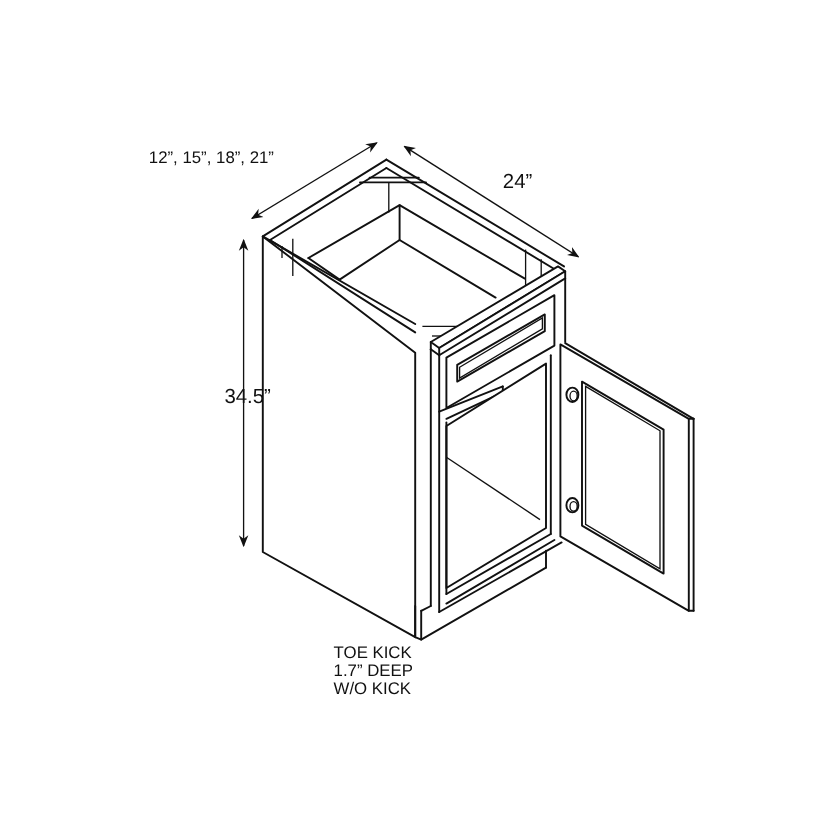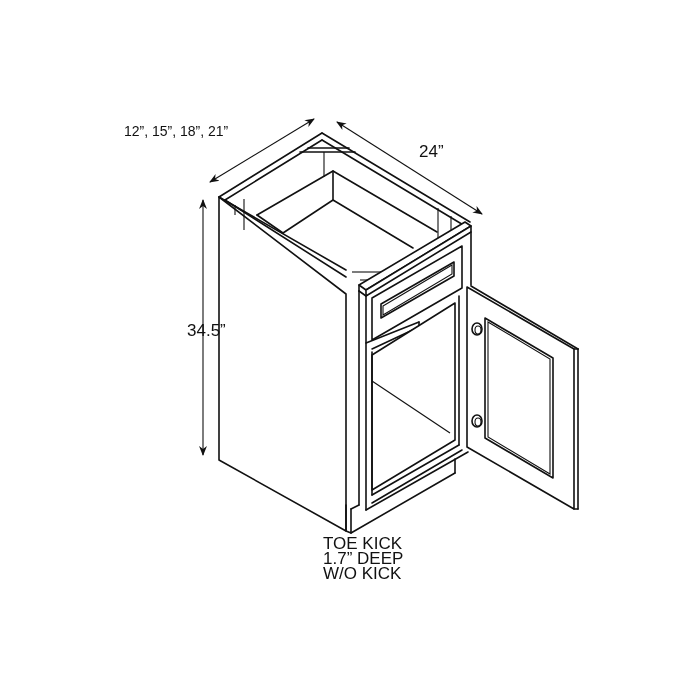--- a/index.html
+++ b/index.html
@@ -28,21 +28,21 @@
     .label {
       position: absolute;
       color: #111111;
       white-space: nowrap;
       line-height: 1;
     }
     .lbl-width { left: 124px; top: 124px; font-size: 14px; }
     .lbl-depth { left: 407px; top: 143px; font-size: 17px; margin-left: 12px; }
     .lbl-height { left: 147px; top: 322px; font-size: 17px; margin-left: 40px; }
     .lbl-toekick {
-      left: 278px; top: 536px; font-size: 17px; line-height: 15px; margin-left: 45px;
+      left: 278px; top: 536px; font-size: 14px; line-height: 15px;
     }
     .lbl-toekick span { display: block; }
   </style>
 </head>
 <body>
 
 <svg id="diagram" viewBox="0 0 700 700" xmlns="http://www.w3.org/2000/svg">
   <defs>
     <marker id="arrow" viewBox="0 0 10 10" refX="9" refY="5" markerWidth="9" markerHeight="9" orient="auto-start-reverse">
       <path d="M0,1 L10,5 L0,9 L3,5 Z" fill="#111111"></path>

